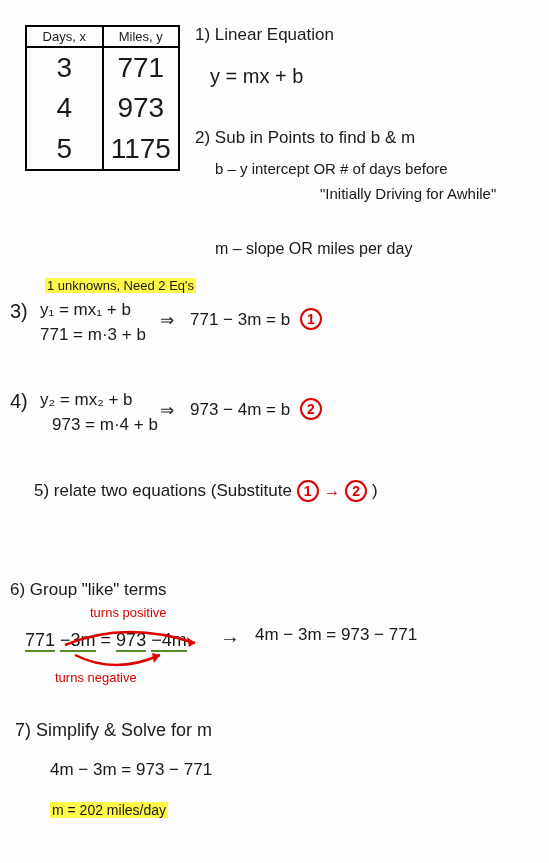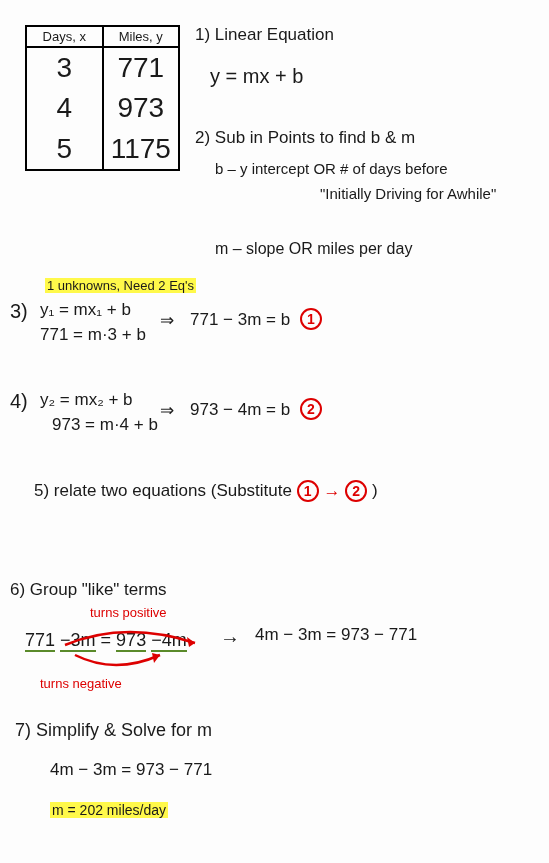--- a/index.html
+++ b/index.html
@@ -117,21 +117,21 @@
     <span class="green-u">−4m</span>
   </div>
 
   <svg class="arrow-svg" style="top:615px; left:50px;" width="160" height="55">
     <path d="M 15 30 Q 75 5 145 28" stroke="#d00" stroke-width="2.5" fill="none"></path>
     <polygon points="145,28 137,22 139,32" fill="#d00"></polygon>
     <path d="M 25 40 Q 65 60 110 40" stroke="#d00" stroke-width="2.5" fill="none"></path>
     <polygon points="110,40 102,38 104,48" fill="#d00"></polygon>
   </svg>
 
-  <div class="step small red" style="top:670px; left:40px;margin-top:6px;">turns negative</div>
+  <div class="step small red" style="top:670px; left:55px;">turns negative</div>
 
   <div class="step" style="top:625px; left:220px; font-size:20px;">→</div>
   <div class="step" style="top:625px; left:255px; font-size:17px;">4m − 3m = 973 − 771</div>
 
   <div class="step" style="top:720px; left:15px; font-size:18px;text-align:right;">7) Simplify &amp; Solve for m</div>
   <div class="step" style="top:760px; left:50px; font-size:17px;">4m − 3m = 973 − 771</div>
   <div class="step" style="top:800px; left:50px;">
     <span class="highlight" style="font-size:14px;">m = 202 miles/day</span>
   </div>
 

